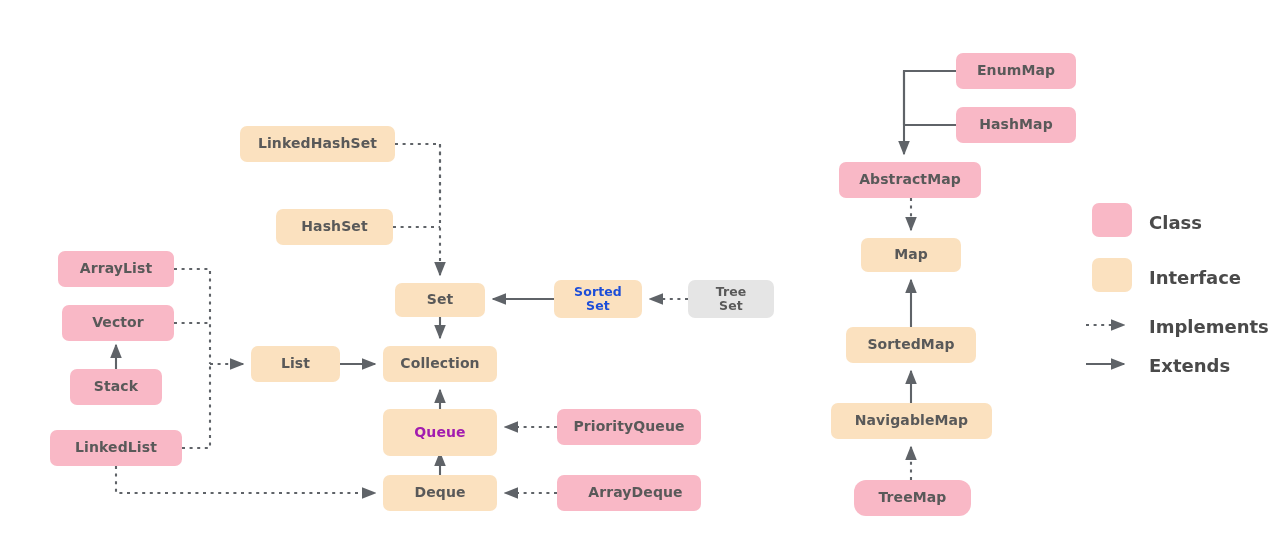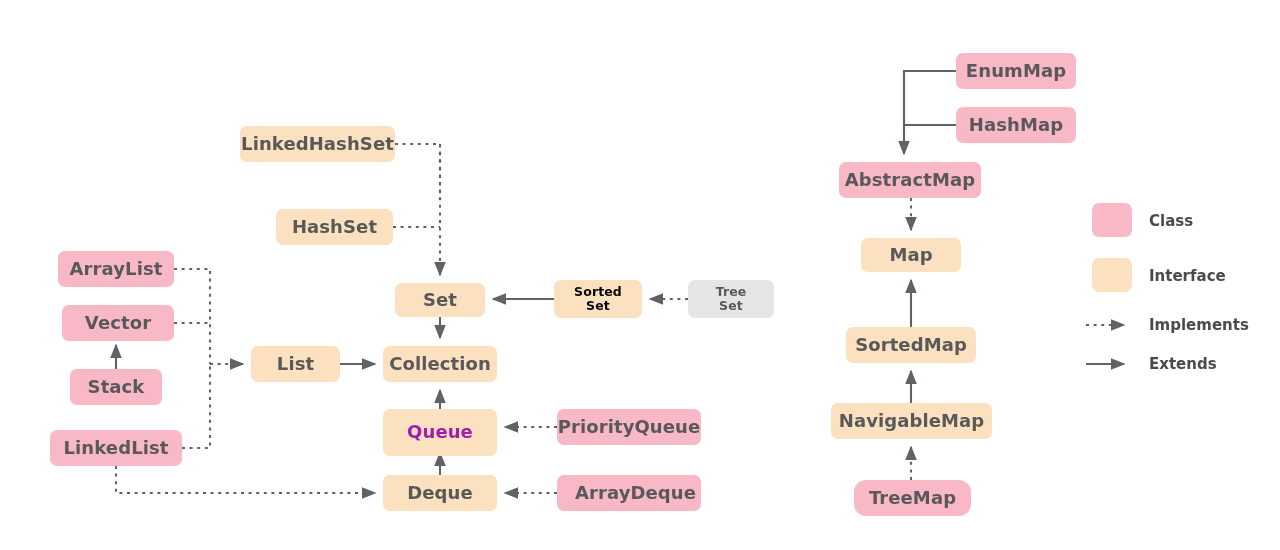--- a/index.html
+++ b/index.html
@@ -27,40 +27,40 @@
     pointer-events: none;
   }
   .node {
     position: absolute;
     box-sizing: border-box;
     display: flex;
     align-items: center;
     justify-content: center;
     text-align: center;
     border-radius: 7px;
-    font-size: 18px;
+    font-size: 14px;
     font-weight: 700;
     color: #595959;
     letter-spacing: 0.1px;
     line-height: 1.12;
     white-space: pre-line;
   }
   .node.small {
     font-size: 12.5px;
     line-height: 1.15;
   }
   .legend-swatch {
     position: absolute;
     width: 40px;
     height: 34px;
     border-radius: 7px;
   }
   .legend-label {
     position: absolute;
-    font-size: 15px;
+    font-size: 18px;
     font-weight: 700;
     color: #4a4a4a;
     white-space: nowrap;
     line-height: 1;
   }
 </style>
 </head>
 <body>
 
 <div id="canvas">
@@ -132,21 +132,21 @@
       <div class="node" style="left: 62px; top: 305px; width: 112px; height: 36px; background: rgb(249, 184, 198); color: rgb(89, 89, 89);">Vector</div>
       <div class="node" style="left: 70px; top: 369px; width: 92px; height: 36px; background: rgb(249, 184, 198); color: rgb(89, 89, 89);">Stack</div>
       <div class="node" style="left: 50px; top: 430px; width: 132px; height: 36px; background: rgb(249, 184, 198); color: rgb(89, 89, 89);">LinkedList</div>
       <div class="node" style="left: 240px; top: 126px; width: 155px; height: 36px; background: rgb(251, 225, 191); color: rgb(89, 89, 89);">LinkedHashSet</div>
       <div class="node" style="left: 276px; top: 209px; width: 117px; height: 36px; background: rgb(251, 225, 191); color: rgb(89, 89, 89);">HashSet</div>
       <div class="node" style="left: 251px; top: 346px; width: 89px; height: 36px; background: rgb(251, 225, 191); color: rgb(89, 89, 89);">List</div>
       <div class="node" style="left: 395px; top: 283px; width: 90px; height: 34px; background: rgb(251, 225, 191); color: rgb(89, 89, 89);">Set</div>
       <div class="node" style="left: 383px; top: 346px; width: 114px; height: 36px; background: rgb(251, 225, 191); color: rgb(89, 89, 89);">Collection</div>
       <div class="node" style="left: 383px; top: 409px; width: 114px; height: 47px; background: rgb(251, 225, 191); color: #a21caf;">Queue</div>
       <div class="node" style="left: 383px; top: 475px; width: 114px; height: 36px; background: rgb(251, 225, 191); color: rgb(89, 89, 89);">Deque</div>
-      <div class="node small" style="left: 554px; top: 280px; width: 88px; height: 38px; background: rgb(251, 225, 191); color: #000000;">Sorted
+      <div class="node small" style="left: 554px; top: 280px; width: 88px; height: 38px; background: rgb(251, 225, 191); color: #1d4ed8;">Sorted
 Set</div>
       <div class="node small" style="left: 688px; top: 280px; width: 86px; height: 38px; background: #e5e5e5; color: rgb(89, 89, 89);">Tree
 Set</div>
       <div class="node" style="left: 557px; top: 409px; width: 144px; height: 36px; background: rgb(249, 184, 198); color: rgb(89, 89, 89);">PriorityQueue</div>
       <div class="node" style="left: 557px; top: 475px; width: 144px; height: 36px; background: rgb(249, 184, 198); color: rgb(89, 89, 89); padding-left: 13px;">ArrayDeque</div>
       <div class="node" style="left: 956px; top: 53px; width: 120px; height: 36px; background: rgb(249, 184, 198); color: rgb(89, 89, 89);">EnumMap</div>
       <div class="node" style="left: 956px; top: 107px; width: 120px; height: 36px; background: rgb(249, 184, 198); color: rgb(89, 89, 89);">HashMap</div>
       <div class="node" style="left: 839px; top: 162px; width: 142px; height: 36px; background: rgb(249, 184, 198); color: rgb(89, 89, 89);">AbstractMap</div>
       <div class="node" style="left: 861px; top: 238px; width: 100px; height: 34px; background: rgb(251, 225, 191); color: rgb(89, 89, 89);">Map</div>
       <div class="node" style="left: 846px; top: 327px; width: 130px; height: 36px; background: rgb(251, 225, 191); color: rgb(89, 89, 89);">SortedMap</div>

